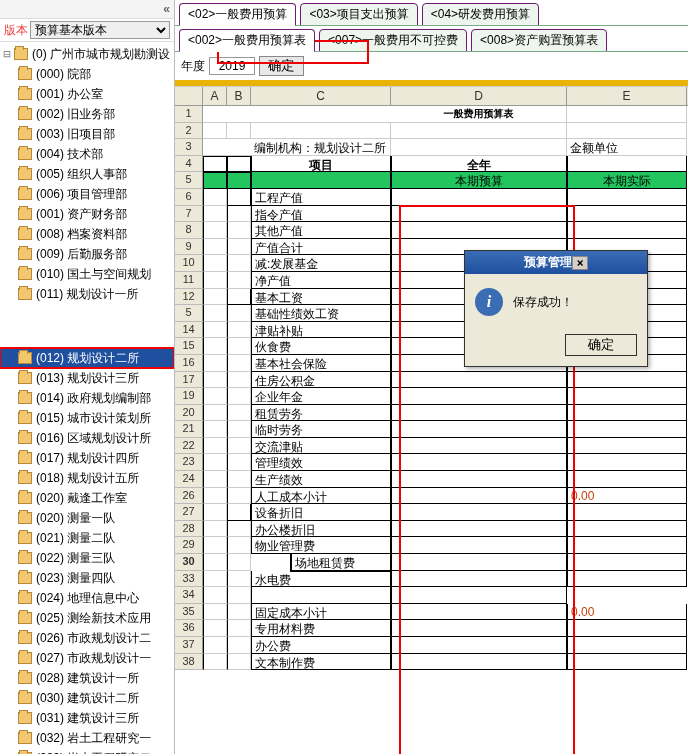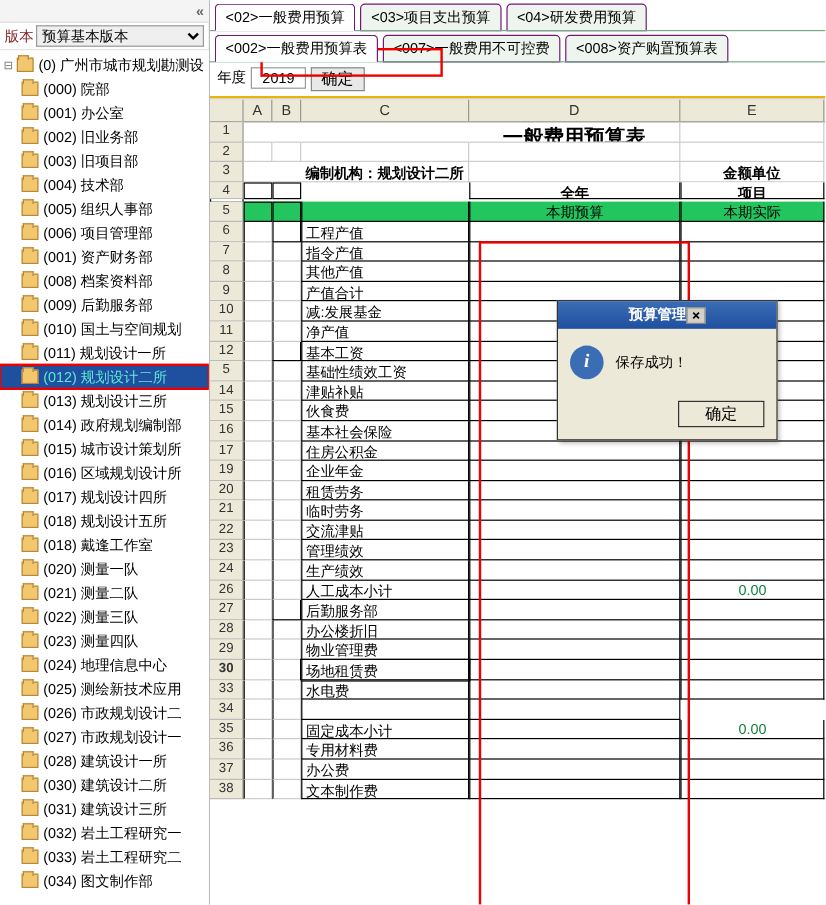--- a/index.html
+++ b/index.html
@@ -2,65 +2,65 @@
 <html><head>
 <meta charset="utf-8">
 <style>
 * { box-sizing: border-box; margin: 0; padding: 0; font-family: "Microsoft YaHei", SimSun, sans-serif; }
 body { background: #fff; font-size: 12px; width: 688px; height: 754px; overflow: hidden; }
 .root { display: flex; height: 100%; }
 .sidebar { width: 175px; border-right: 1px solid #bbb; display: flex; flex-direction: column; }
 .sb-header { display:flex; align-items:center; justify-content:space-between; padding:2px 4px; background:#f4f4f4; border-bottom:1px solid #ddd;}
 .sb-header .collapse { color:#666; font-weight:bold; cursor:pointer;}
 .sb-version { display:flex; align-items:center; padding:2px 4px; border-bottom:1px solid #ddd;}
-.sb-version .lbl { color:#7f1d1d; }
+.sb-version .lbl { color:#ef4444; }
 .sb-version select { flex:1; margin-left:2px; border:1px solid #999; height:18px; font-size:12px;}
 .tree { flex:1; overflow:hidden; padding-top:2px; background:#fff;}
 .tree-item { display:flex; align-items:center; padding:1px 2px 1px 4px; white-space:nowrap; overflow:hidden; cursor:pointer; height:20px;}
 .tree-item.root-node { padding-left:0;}
 .tree-item .connector { color:#888; width:14px; text-align:center; font-family:monospace;}
 .tree-item .folder { width:14px; height:12px; background:#f3c76e; border:1px solid #b8893a; margin-right:4px; position:relative;}
 .tree-item .folder::before { content:""; position:absolute; top:-3px; left:0; width:7px; height:3px; background:#f3c76e; border:1px solid #b8893a; border-bottom:none;}
-.tree-item.selected { background:#1f4f9f; color:#5eead4;}
+.tree-item.selected { background:#1f4f9f; color:#ffffff;margin-top:44px;}
 .tree-item.selected .folder { background:#f3c76e;}
 .tree-item.hl-red { outline:2px solid #e00; outline-offset:-1px;}
 .tree-item .label { overflow:hidden; text-overflow:ellipsis;}
 
 .main { flex:1; display:flex; flex-direction:column; overflow:hidden; position:relative;}
 .red-box { position:absolute; border:2px solid #e00; pointer-events:none;}
 .tabs-row { display:flex; padding:3px 4px 0 4px; gap:4px;}
 .tab { padding:2px 8px; border:1px solid #701a75; background:#eef5ee; cursor:pointer; border-top-left-radius:4px; border-top-right-radius:4px;}
 .tab.active { background:#fff; border-bottom:1px solid #fff; position:relative; z-index:2;}
 .tabs-underline { border-bottom:1px solid #7a8; margin-top:-1px;}
-.year-row { display:flex; gap:4px; padding:4px 6px; border-bottom:2px solid #eab308;}
+.year-row { display:flex; align-items:center; gap:4px; padding:4px 6px; border-bottom:6px solid #eab308;}
 .year-row input { width:46px; height:18px; border:1px solid #999; text-align:center; font-size:12px;}
 .year-row button { height:20px; padding:0 8px; border:1px solid #888; background:#e8e8e8; cursor:pointer;}
 
 .sheet-wrap { flex:1; position:relative; overflow:hidden; border-top:1px solid #ccc;}
 .sheet { height:100%; overflow:hidden;}
 .colheads { display:grid; grid-template-columns:28px 24px 24px 140px 176px 120px; border-bottom:1px solid #999; background:#ece9d8;}
 .colheads .ch { border-right:1px solid #999; text-align:center; padding:2px 0; font-weight:normal; color:#333;}
 .rows { }
 .row { display:grid; grid-template-columns:28px 24px 24px 140px 176px 120px; height:16.6px;}
 .row .rn { background:#ece9d8; border-right:1px solid #999; border-bottom:1px solid #bbb; text-align:center; color:#333; font-size:11px; padding-top:1px;}
 .row .c { border-right:1px solid #ccc; border-bottom:1px solid #ccc; padding:1px 3px; overflow:hidden; white-space:nowrap;}
 .row .c.noborder-r { border-right:none;}
-.row .c.num { text-align:center; color:#15803d;}
-.title-row .c { font-weight:bold; font-size:17px; text-align:center;}
-.org-row .c { font-weight:bold;text-align:center;}
+.row .c.num { text-align:left; color:#c2410c;}
+.title-row .c { font-weight:bold; font-size:10px; text-align:center;}
+.org-row .c { font-weight:normal;}
 .header-row .c { background:#fff; font-weight:bold; text-align:center; border:1px solid #000;}
 .subheader-row .c { background:#22c55e; text-align:center; border:1px solid #000;}
 .data-cell { border:1px solid #000 !important; border-top:none !important;}
 .catcell { text-align:center; writing-mode:vertical-rl; letter-spacing:2px;}
 .catspan { border:1px solid #000; border-top:none;}
 .thin { border-left:1px solid #000 !important;}
 .thick-left { border-left:1px solid #000 !important;}
 .box-col-d { position:absolute; left:224px; top:118px; width:176px; height:620px; border:2px solid #e00; pointer-events:none;}
 .bold-selected-row .rn { font-weight:bold;}
-.bold-selected-row .data-cell.first { outline:1px solid #000;}
+.bold-selected-row .data-cell.first { outline:1px solid #000;margin-left:40px;}
 
 .dialog { position:absolute; left:289px; top:250px; width:184px; background:#ece9d8; border:1px solid #333; box-shadow:2px 2px 4px rgba(0,0,0,0.3); z-index:50;}
 .dlg-title { background:linear-gradient(#3b6db5,#1f4f9f); color:#fff; padding:3px 4px; display:flex; justify-content:center; align-items:center; font-weight:bold;}
 .dlg-close { width:16px; height:14px; background:#d4d0c8; border:1px solid #888; color:#000; text-align:center; line-height:12px; cursor:pointer; font-family:monospace;}
 .dlg-body { padding:14px 10px 10px 10px;}
 .dlg-body .msg-row { display:flex; align-items:center; gap:10px; margin-bottom:18px;}
 .info-icon { width:28px; height:28px; border-radius:50%; background:#3b6db5; display:flex; align-items:center; justify-content:center; color:#fff; font-weight:bold; font-style:italic; font-family:Georgia,serif; font-size:16px;}
 .dlg-btn { display:block; margin-left:auto; width:72px; height:22px; border:1px solid #333; background:#ece9d8; cursor:pointer;}
 </style>
 </head>
@@ -173,21 +173,21 @@
           <span class="label">(017) 规划设计四所</span>
         </div>
         <div class="tree-item">
           <span class="connector"></span>
           <span class="folder"></span>
           <span class="label">(018) 规划设计五所</span>
         </div>
         <div class="tree-item">
           <span class="connector"></span>
           <span class="folder"></span>
-          <span class="label">(018) 戴逢工作室</span>
+          <span class="label">(020) 戴逢工作室</span>
         </div>
         <div class="tree-item">
           <span class="connector"></span>
           <span class="folder"></span>
           <span class="label">(020) 测量一队</span>
         </div>
         <div class="tree-item">
           <span class="connector"></span>
           <span class="folder"></span>
           <span class="label">(021) 测量二队</span>
@@ -308,22 +308,22 @@
               <div class="c noborder-r"></div>
               <div class="c noborder-r"></div>
               <div class="c ">编制机构：规划设计二所</div>
               <div class="c "></div>
               <div class="c ">金额单位</div>
             </div>
             <div class="row header-row">
               <div class="rn">4</div>
               <div class="c thick-left"></div>
               <div class="c "></div>
+              <div class="c data-cell">项目</div>
               <div class="c data-cell" style="grid-column: 5;">全年</div>
-              <div class="c data-cell">项目</div>
               <div class="c data-cell"></div>
             </div>
             <div class="row subheader-row">
               <div class="rn">5</div>
               <div class="c thick-left"></div>
               <div class="c "></div>
               <div class="c data-cell"></div>
               <div class="c data-cell">本期预算</div>
               <div class="c data-cell">本期实际</div>
             </div>
@@ -482,21 +482,21 @@
               <div class="c data-cell ">人工成本小计</div>
               <div class="c data-cell"></div>
               <div class="c data-cell num">0.00</div>
             </div>
             <div class="row ">
               <div class="rn">27</div>
               <div class="c thick-left"></div>
               <div class="c catspan data-cell">
                 <div style="height:116.20000000000002px" class="catcell">固定成本</div>
               </div>
-              <div class="c data-cell ">后勤服务部</div>
+              <div class="c data-cell ">设备折旧</div>
               <div class="c data-cell"></div>
               <div class="c data-cell "></div>
             </div>
             <div class="row ">
               <div class="rn">28</div>
               <div class="c thick-left"></div>
               <div class="c thin"></div>
               <div class="c data-cell ">办公楼折旧</div>
               <div class="c data-cell"></div>
               <div class="c data-cell "></div>

